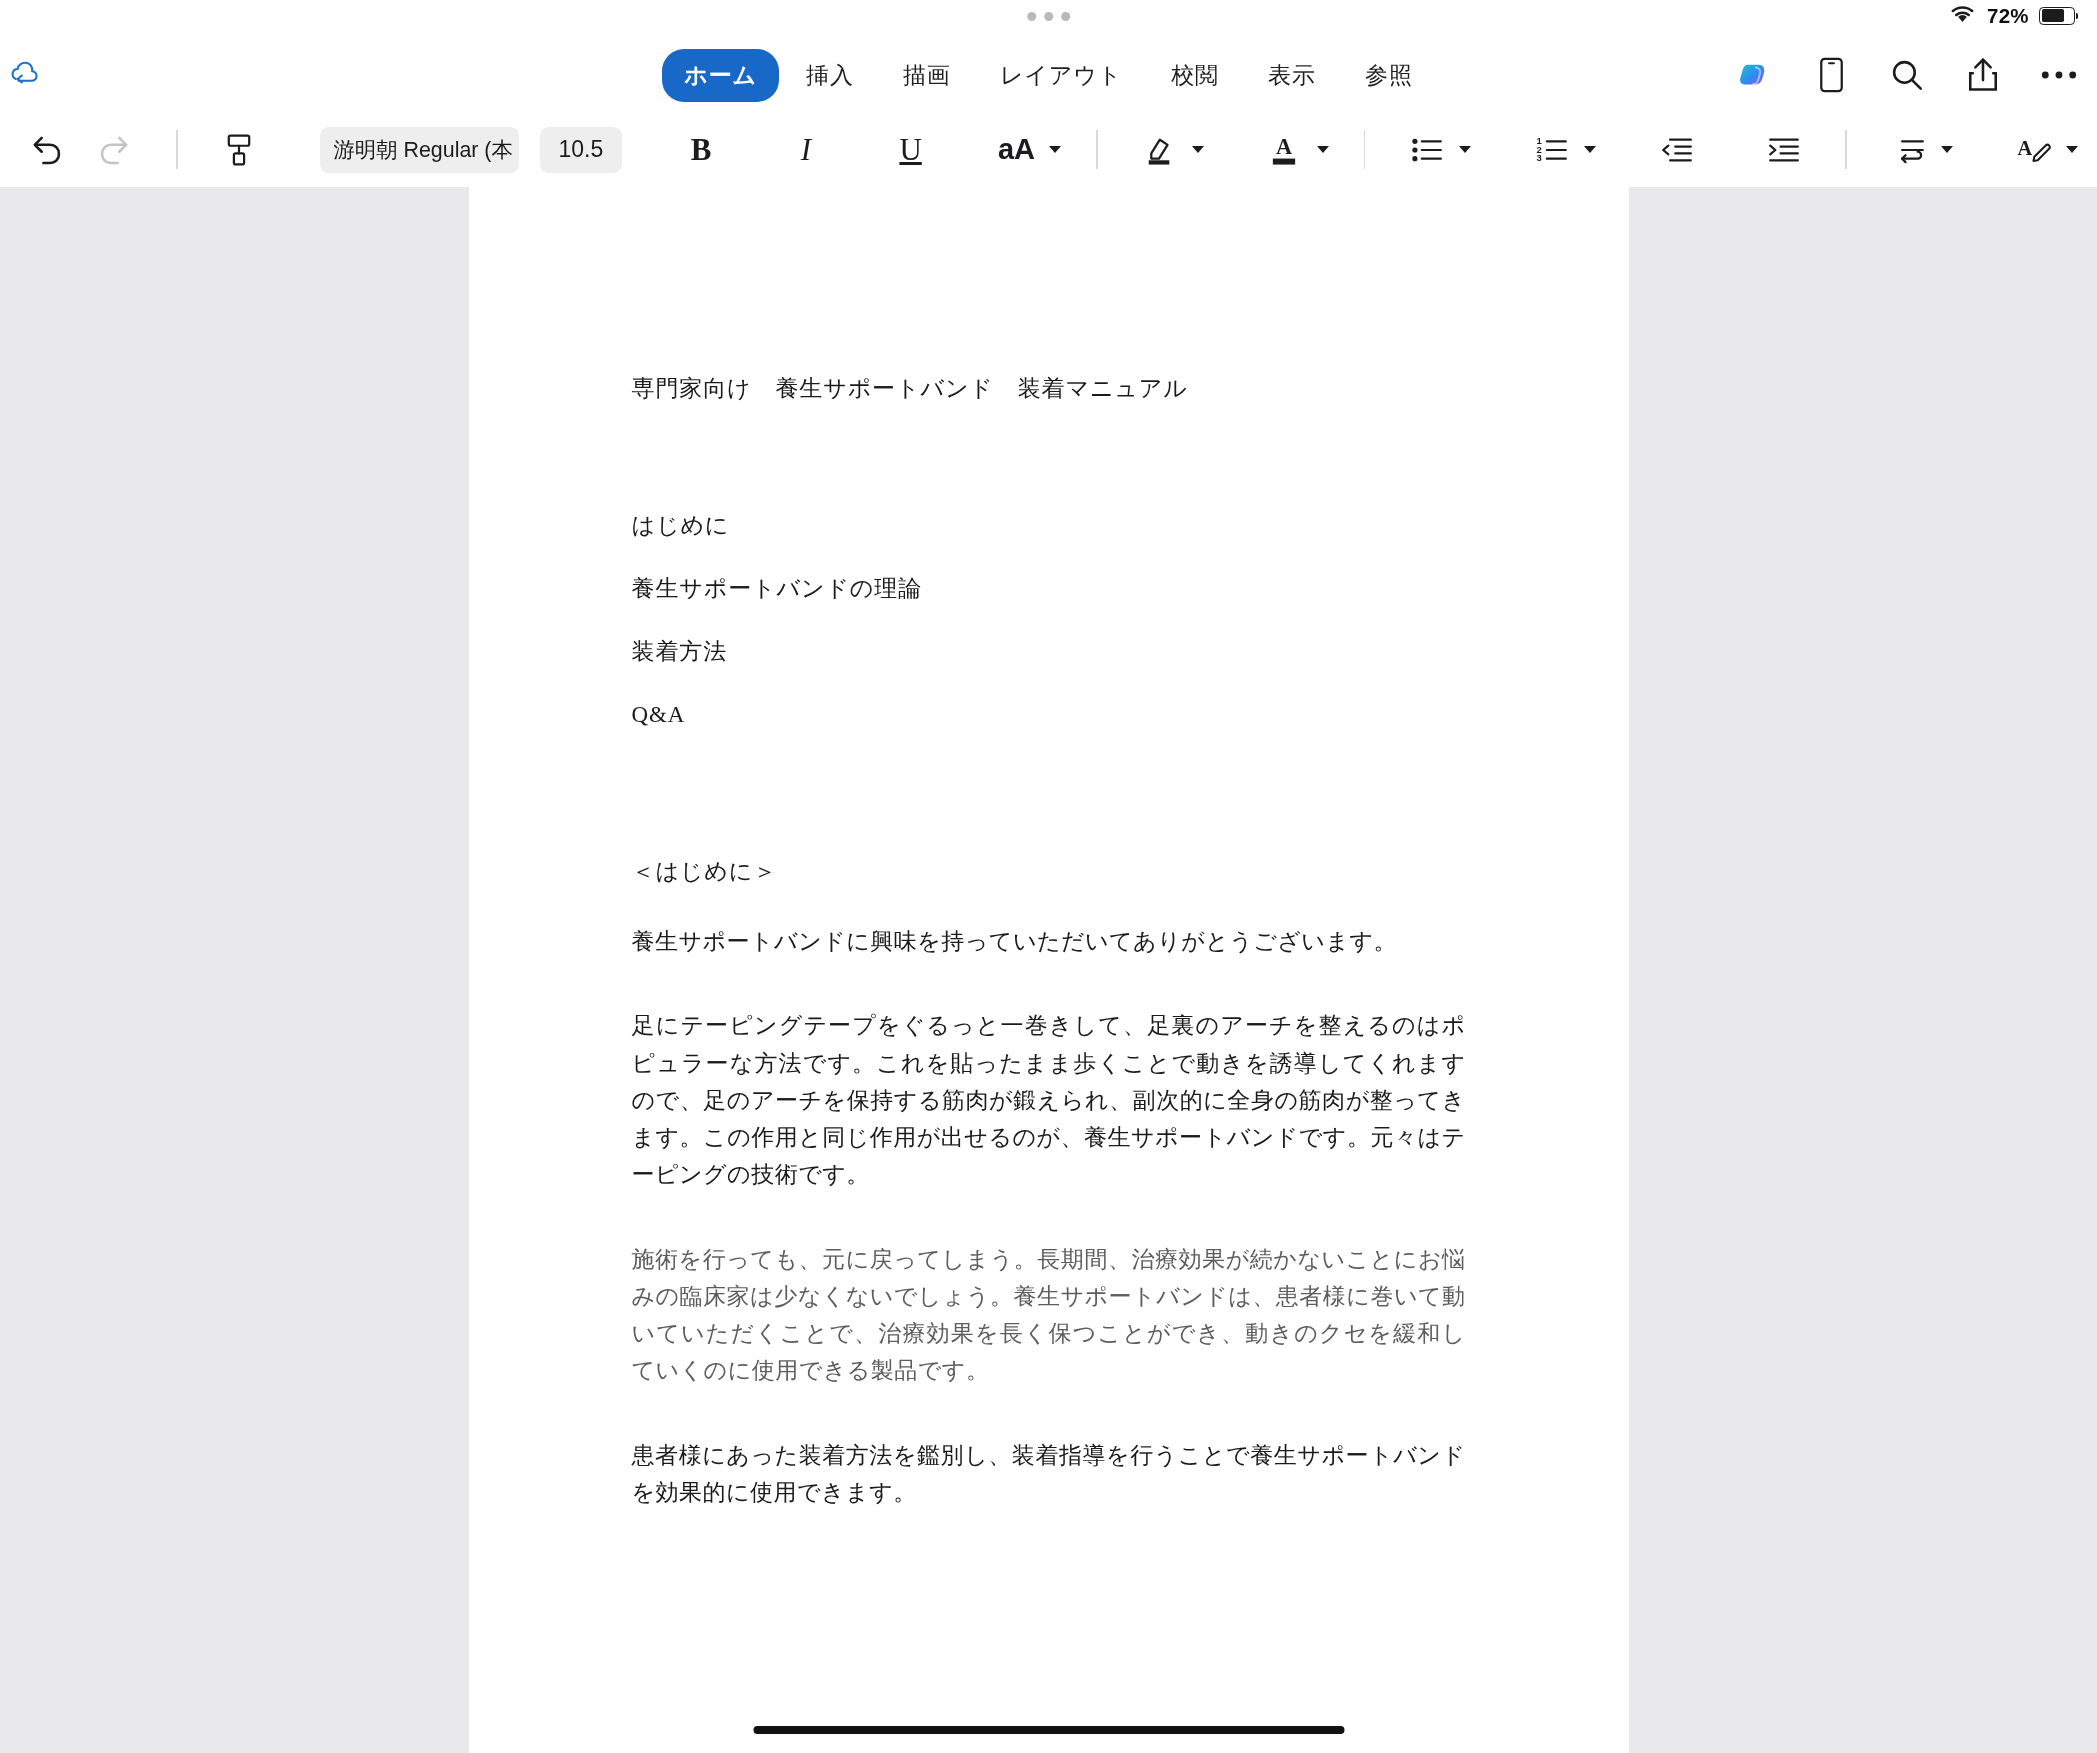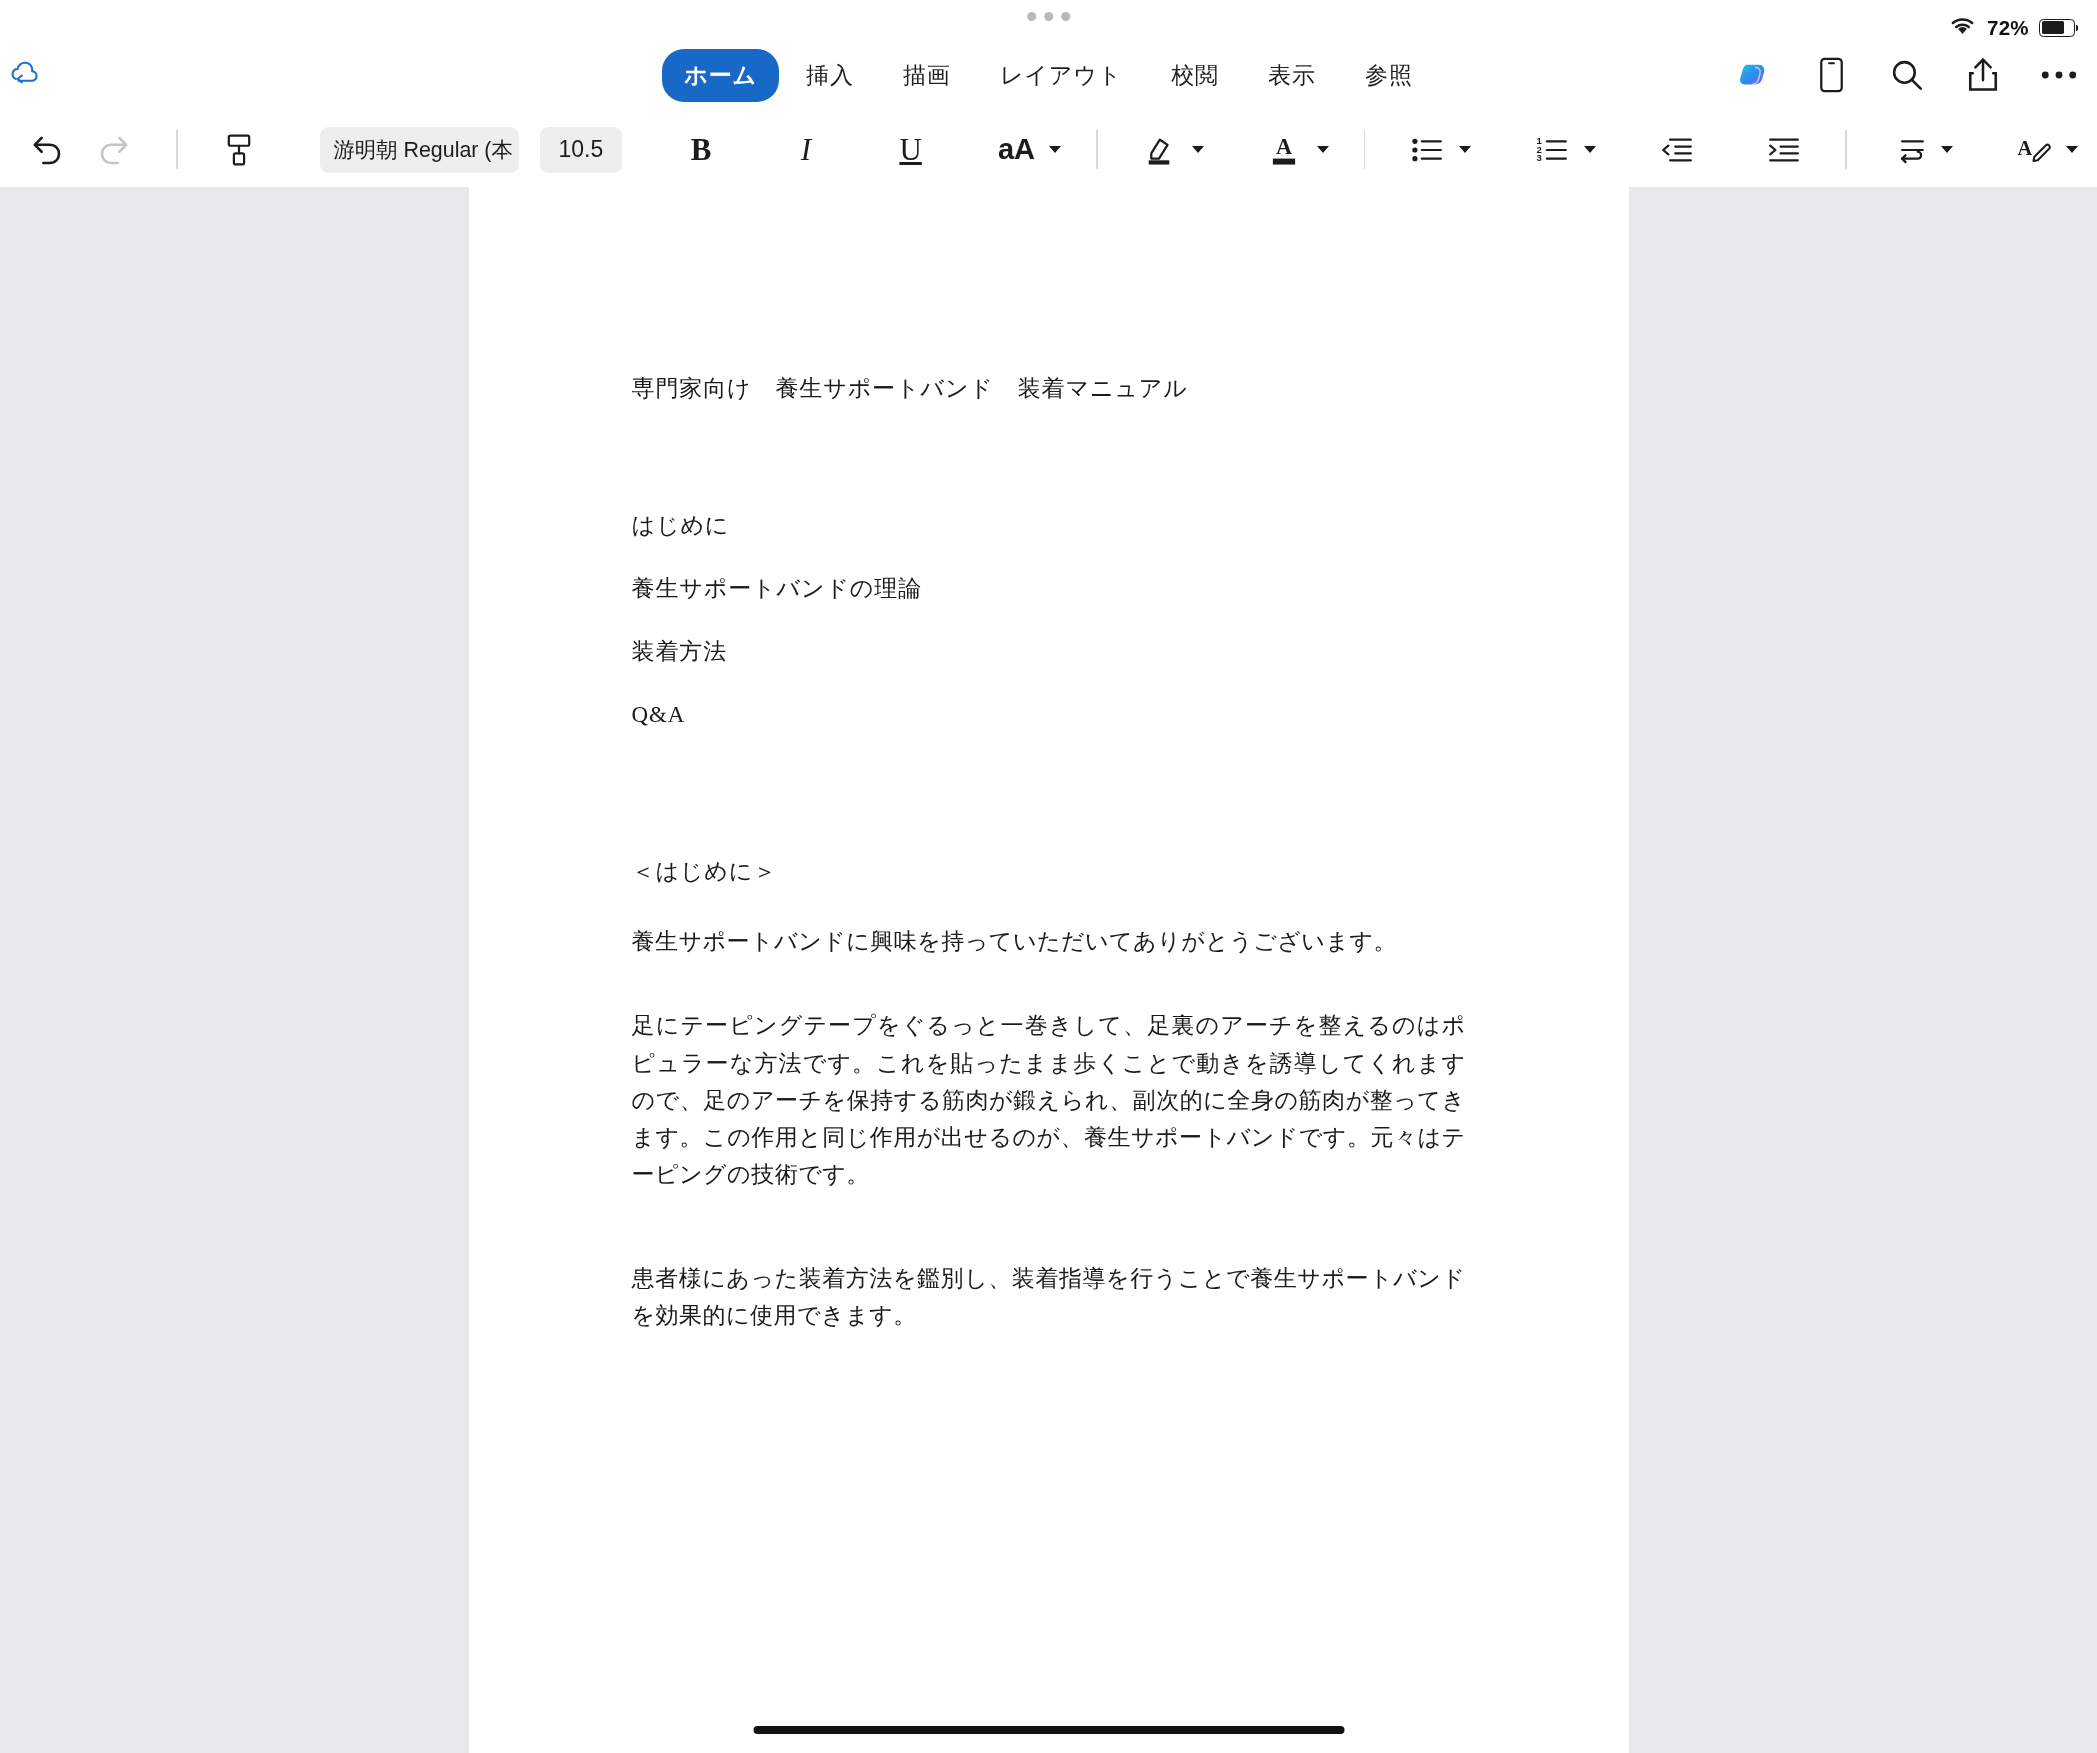--- a/index.html
+++ b/index.html
@@ -35,21 +35,21 @@
   }
   .status-dots i {
     display: block;
     width: 9.4px; height: 9.4px;
     border-radius: 50%;
     background: #b8b8bd;
   }
   .status-right {
     position: absolute;
     right: 22px;
-    top: 15px;
+    top: 3px;
     display: flex;
     align-items: center;
     gap: 10.3px;
     color: #111;
   }
   .battery-pct {
     font-size: 20.5px;
     font-weight: 600;
     letter-spacing: 0.2px;
   }
@@ -478,20 +478,21 @@
         <div class="d-line">養生サポートバンドの理論</div>
         <div class="d-line">装着方法</div>
         <div class="d-line">Q&amp;A</div>
         <div class="d-gap-lg"></div>
         <div class="d-gap-lg"></div>
         <div class="d-line">＜はじめに＞</div>
         <div class="d-para">養生サポートバンドに興味を持っていただいてありがとうございます。</div>
         <div class="d-gap-lg" style="height:19px"></div>
         <div class="d-para">足にテーピングテープをぐるっと一巻きして、足裏のアーチを整えるのはポピュラーな方法です。これを貼ったまま歩くことで動きを誘導してくれますので、足のアーチを保持する筋肉が鍛えられ、副次的に全身の筋肉が整ってきます。この作用と同じ作用が出せるのが、養生サポートバンドです。元々はテーピングの技術です。</div>
         <div class="d-gap-lg" style="height:19px"></div>
+        <div class="d-para gray">施術を行っても、元に戻ってしまう。長期間、治療効果が続かないことにお悩みの臨床家は少なくないでしょう。養生サポートバンドは、患者様に巻いて動いていただくことで、治療効果を長く保つことができ、動きのクセを緩和していくのに使用できる製品です。</div>
         <div class="d-gap-lg" style="height:19px"></div>
         <div class="d-para">患者様にあった装着方法を鑑別し、装着指導を行うことで養生サポートバンドを効果的に使用できます。</div>
       </div>
     </div>
     <div class="home-indicator"></div>
   </div>
 
 </div>
 
 

